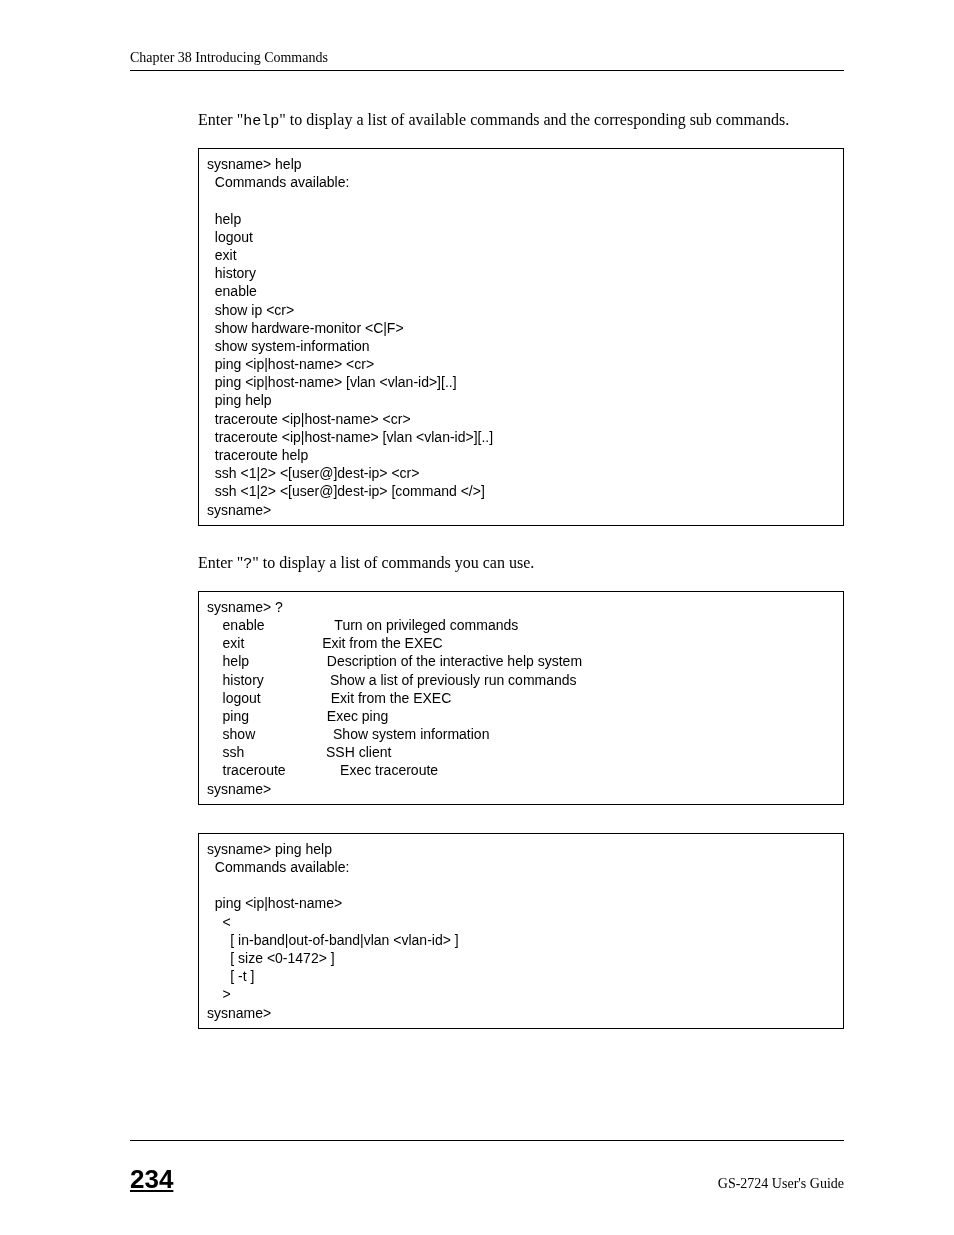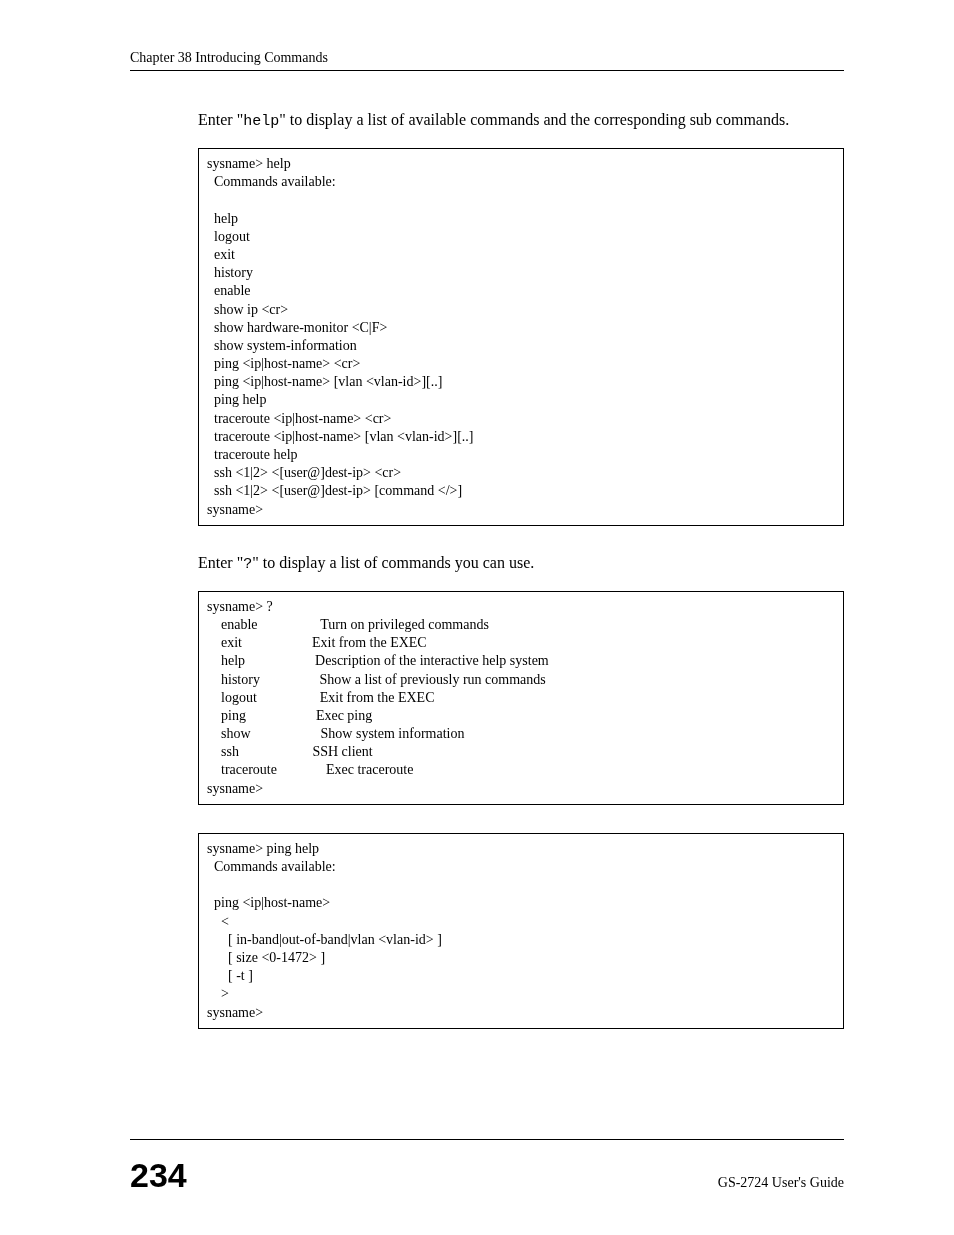--- a/index.html
+++ b/index.html
@@ -37,40 +37,41 @@
     font-family: "Courier New", Courier, monospace;
     font-size: 15px;
   }
   .code-box-wrap {
     padding-left: 68px;
     margin-bottom: 28px;
   }
   .code-box {
     border: 1px solid #000;
     padding: 6px 8px;
-    font-family: Liberation Serif, serif;
+    font-family: Liberation Sans, sans-serif;
     font-size: 14px;
     white-space: pre;
     line-height: 1.3;
   }
   .footer {
     position: absolute;
     bottom: 40px;
     left: 130px;
     right: 110px;
     border-top: 1px solid #000;
     display: flex;
     justify-content: space-between;
     align-items: baseline;
     padding-top: 6px;
   }
   .page-num {
     font-family: Arial, Helvetica, sans-serif;
-    font-size: 34px;
+    font-size: 26px;
     font-weight: bold;
+    text-decoration: underline;
   }
   .guide-name {
     font-size: 14px;
     margin-top: 29px;
   }
 </style>
 </head>
 <body>
 
 <div class="page">

